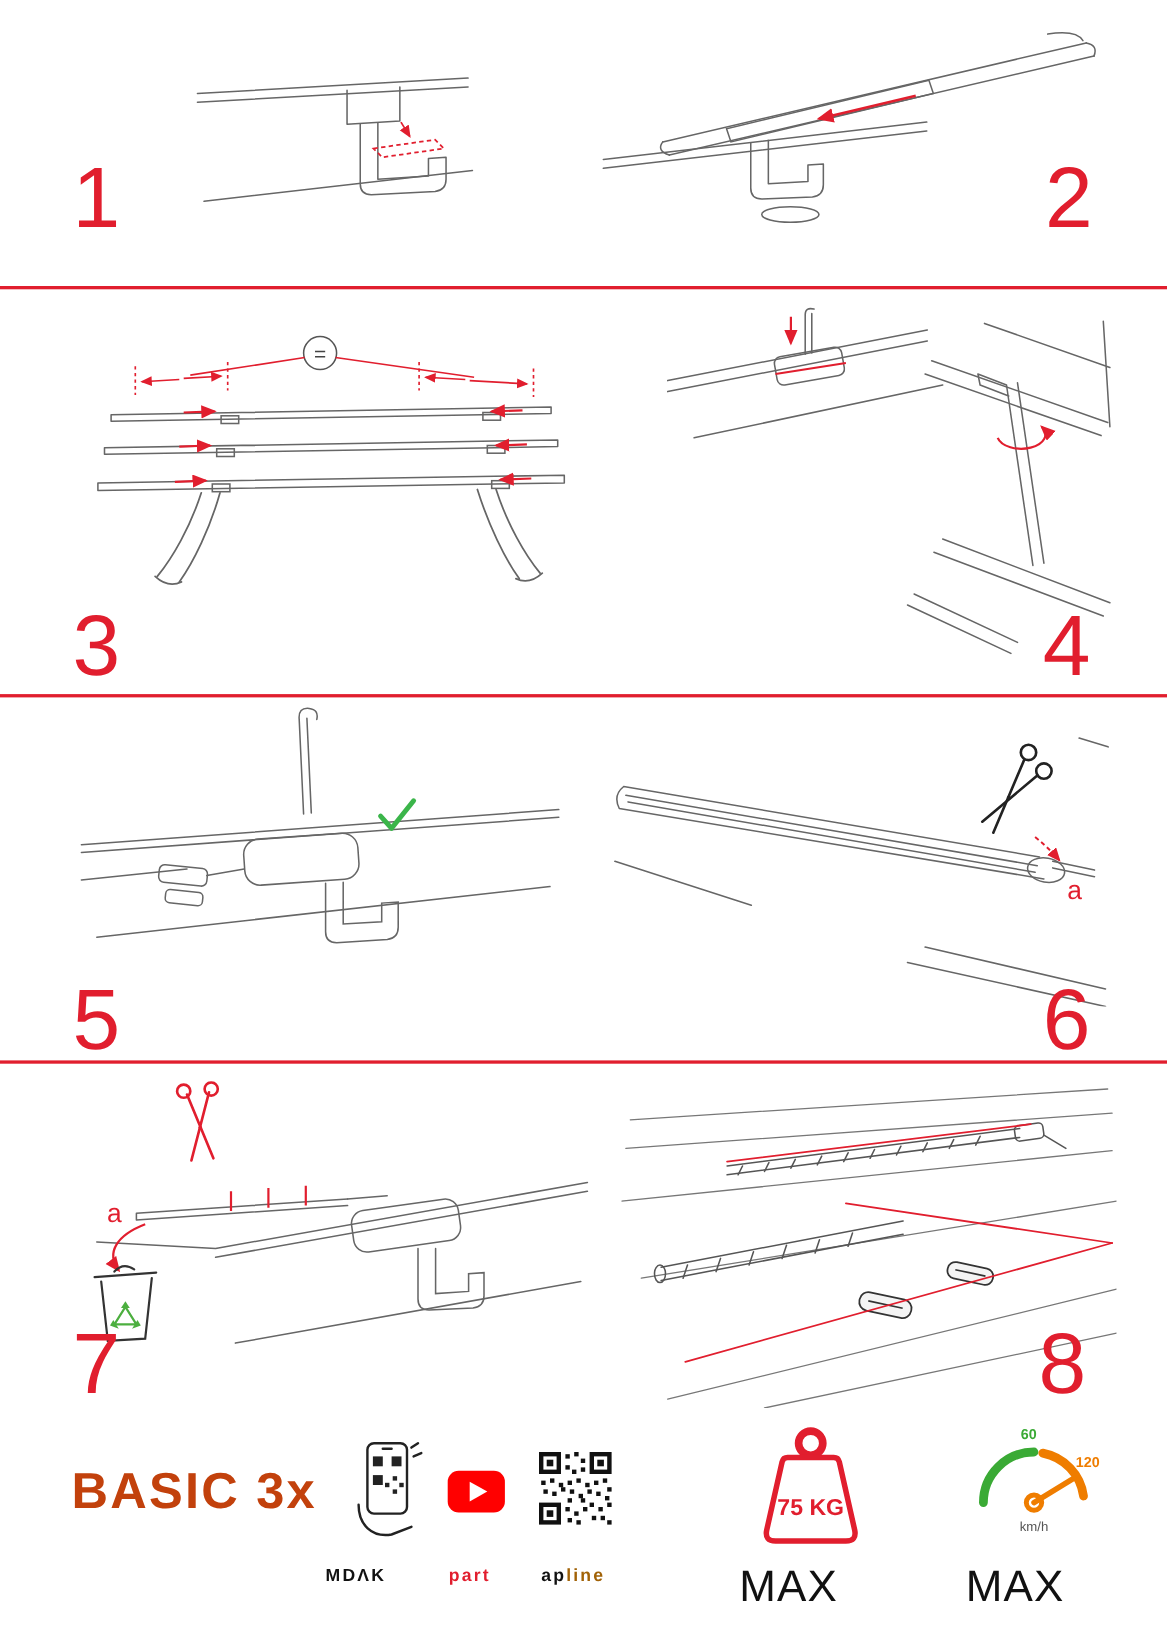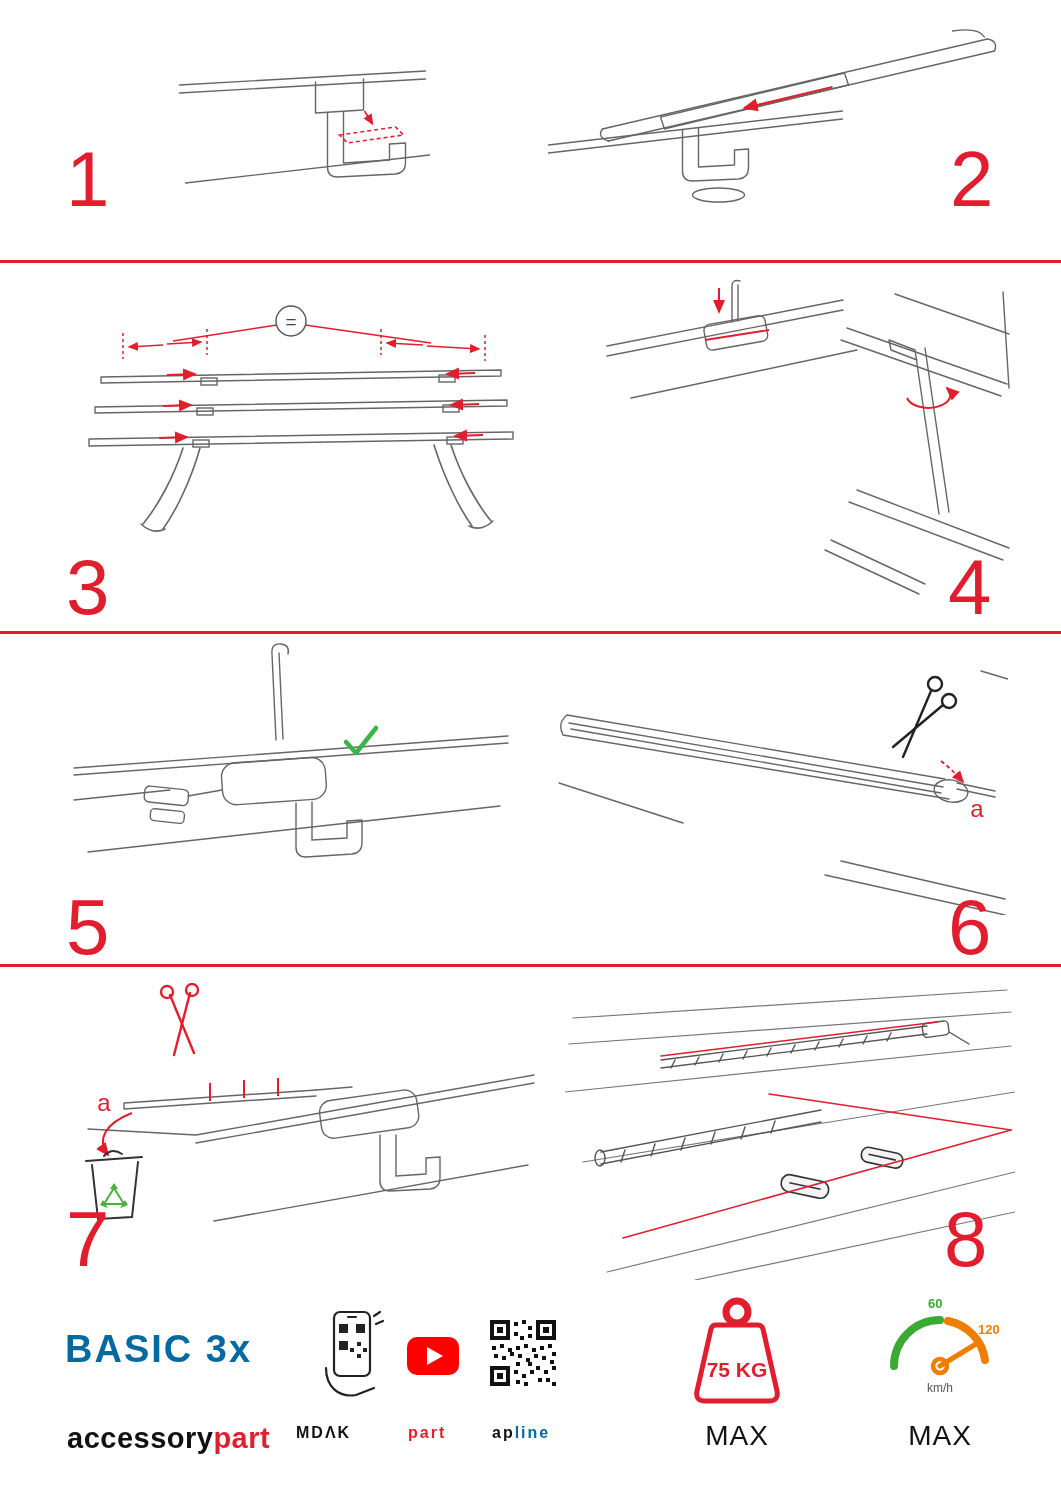--- a/index.html
+++ b/index.html
@@ -1,27 +1,27 @@
 <!DOCTYPE html>
 <html><head>
 <meta charset="utf-8">
 <style>
   * { margin:0; padding:0; box-sizing:border-box; }
   html,body { background:#ffffff; font-family:"Liberation Sans", sans-serif; }
   .page { position:relative; width:1061px; height:1500px; background:#fff; overflow:hidden; margin:0 auto; }
   .abs { position:absolute; }
   .num { position:absolute; color:#e11e2e; font-size:78px; font-weight:400; line-height:1; letter-spacing:0; }
   .divider { position:absolute; left:0; width:1061px; height:3px; background:#e11e2e; }
-  .brand-title { position:absolute; color:#0369a1; font-size:38px; font-weight:700; letter-spacing:2px; }
+  .brand-title { position:absolute; color:#c2410c; font-size:46px; font-weight:700; letter-spacing:2px; }
   .brand-sub { position:absolute; font-size:29px; font-weight:700; letter-spacing:0.5px; color:#111; }
   .brand-sub .red { color:#e11e2e; }
   .partner { position:absolute; font-size:16px; font-weight:600; color:#111; letter-spacing:2px; }
   .partner.red { color:#e11e2e; }
-  .partner .red { color:#0369a1; }
-  .max-label { position:absolute; text-align:center; font-size:28px; font-weight:500; color:#111; letter-spacing:1px; }
+  .partner .red { color:#a16207; }
+  .max-label { position:absolute; font-size:40px; font-weight:500; color:#111; letter-spacing:1px; }
   svg text { font-family:"Liberation Sans", sans-serif; }
 </style>
 </head>
 <body>
 
 <div class="page">
 
   <svg class="abs" style="left:165px;top:55px" width="275" height="180" viewBox="0 0 270 180">
     <defs>
         <marker id="a1" markerWidth="8" markerHeight="8" refX="6" refY="3" orient="auto">
@@ -270,21 +270,20 @@
     </g>
     <g stroke="#e11e2e" stroke-width="1.6" fill="none" stroke-linecap="round">
       <path d="M96,76 L372,42"></path>
       <path d="M58,258 L446,150"></path>
       <path d="M204,114 L446,150"></path>
     </g>
   </svg>
   <div class="num" style="left:944px;top:1200px">8</div>
 
   <div class="brand-title" style="left:65px;top:1328px">BASIC 3x</div>
-  <div class="brand-sub" style="left:67px;top:1422px"><span>accessory</span><span class="red">part</span></div>
 
   <svg class="abs" style="left:312px;top:1308px" width="82" height="94" viewBox="0 0 82 94">
     <g stroke="#222" stroke-width="2.2" fill="none" stroke-linecap="round">
       <rect x="22" y="4" width="36" height="64" rx="6"></rect>
       <path d="M36,9 L44,9"></path>
       <path d="M14,60 C14,78 26,90 44,87 L62,80"></path>
       <path d="M62,8 L68,4 M64,16 L71,13"></path>
     </g>
     <g fill="#222">
       <rect x="27" y="16" width="9" height="9"></rect>

